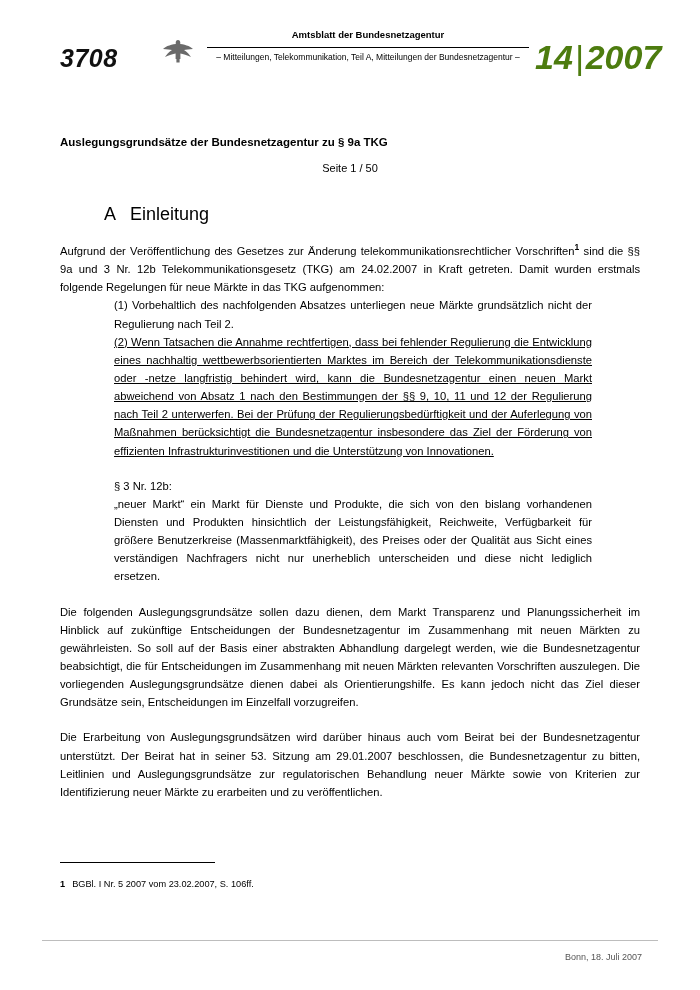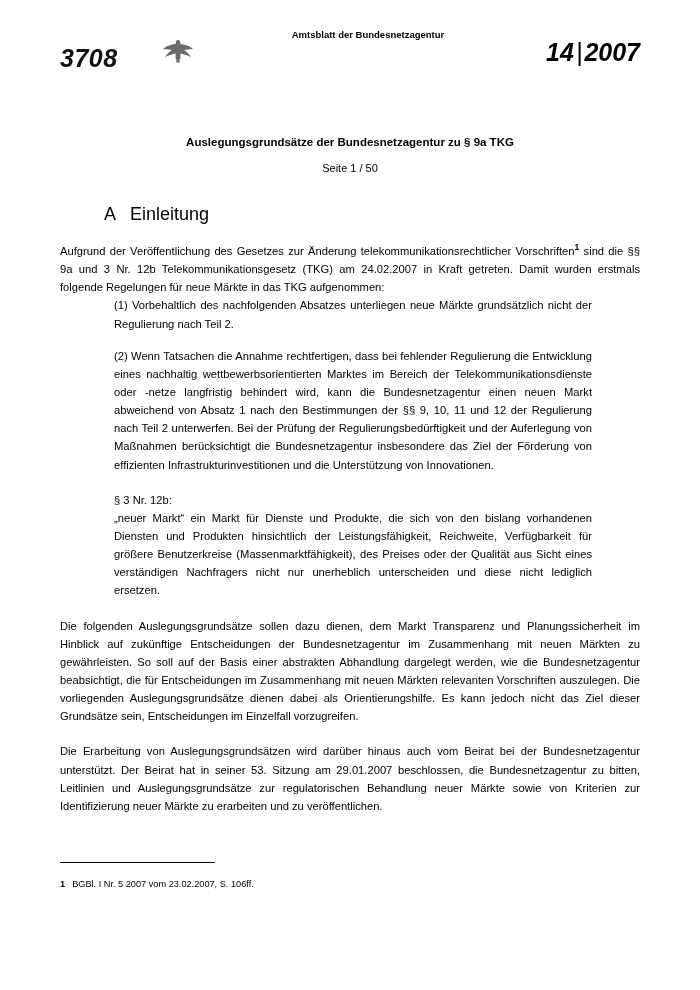--- a/index.html
+++ b/index.html
@@ -65,34 +65,33 @@
   .header-center .line3 {
     font-size: 8.5px;
     margin-top: 5px;
     border-top: 1px solid #000;
     padding-top: 4px;
   }
   .issue-block {
     width: 105px;
     text-align: right;
     padding-top: 10px;
-    font-size: 25px;
+    font-size: 34px;
     font-style: italic;
     font-weight: bold;
-    color: #000000;
+    color: #4d7c0f;
     white-space: nowrap;
   }
   .issue-block .sep {
     font-weight: normal;
     padding: 0 2px;
   }
 
   
   .doc-title {
-    text-align: center;
     font-size: 11.5px;
     font-weight: bold;
     margin-top: 38px;
   }
   .doc-subtitle {
     text-align: center;
     font-size: 11px;
     font-weight: normal;
     margin-top: 14px;
   }
@@ -124,21 +123,21 @@
     line-height: 1.62;
     margin-top: 17px;
   }
   .quote-para {
     font-size: 11.2px;
     line-height: 1.62;
     text-align: justify;
     margin: 0;
   }
   .quote-gap {
-    margin-top: 14px;
+    text-decoration: underline;
   }
   sup {
     font-size: 8.5px;
     font-weight: bold;
     vertical-align: super;
     line-height: 0;
   }
 
   
   .footnote-area {
@@ -194,20 +193,21 @@
         <g fill="#6a6a6a">
           <ellipse cx="17" cy="11" rx="2.3" ry="2.9"></ellipse>
           <path d="M17 12 C11 12, 5 14, 2 17 C6 17.4, 9 17.6, 11 18 C8 20, 5.5 22.5, 4 25 C8 23.5, 12 22.2, 14.6 21.6 L14.6 27 L19.4 27 L19.4 21.6 C22 22.2, 26 23.5, 30 25 C28.5 22.5, 26 20, 23 18 C25 17.6, 28 17.4, 32 17 C29 14, 23 12, 17 12 Z"></path>
           <path d="M15.4 27 L18.6 27 L18.6 30.5 L15.4 30.5 Z"></path>
         </g>
       </svg>
     </div>
 
     <div class="header-center">
       <div class="line1">Amtsblatt der Bundesnetzagentur</div>
+      <div class="line3">– Mitteilungen, Telekommunikation, Teil A, Mitteilungen der Bundesnetzagentur –</div>
     </div>
 
     <div class="issue-block">
       <span>14</span><span class="sep">|</span><span>2007</span>
     </div>
   </div>
 
   <div class="doc-title">Auslegungsgrundsätze der Bundesnetzagentur zu § 9a TKG</div>
   <div class="doc-subtitle">Seite 1 / 50</div>
 
@@ -230,14 +230,18 @@
   <p class="body">Die folgenden Auslegungsgrundsätze sollen dazu dienen, dem Markt Transparenz und Planungssicherheit im Hinblick auf zukünftige Entscheidungen der Bundesnetzagentur im Zusammenhang mit neuen Märkten zu gewährleisten. So soll auf der Basis einer abstrakten Abhandlung dargelegt werden, wie die Bundesnetzagentur beabsichtigt, die für Entscheidungen im Zusammenhang mit neuen Märkten relevanten Vorschriften auszulegen. Die vorliegenden Auslegungsgrundsätze dienen dabei als Orientierungshilfe. Es kann jedoch nicht das Ziel dieser Grundsätze sein, Entscheidungen im Einzelfall vorzugreifen.</p>
   <p class="body">Die Erarbeitung von Auslegungsgrundsätzen wird darüber hinaus auch vom Beirat bei der Bundesnetzagentur unterstützt. Der Beirat hat in seiner 53. Sitzung am 29.01.2007 beschlossen, die Bundesnetzagentur zu bitten, Leitlinien und Auslegungsgrundsätze zur regulatorischen Behandlung neuer Märkte sowie von Kriterien zur Identifizierung neuer Märkte zu erarbeiten und zu veröffentlichen.</p>
 
   <div class="footnote-area">
     <div class="footnote-rule"></div>
     <div class="footnote-text">
       <span class="fn-num">1</span><span>BGBl. I Nr. 5 2007 vom 23.02.2007, S. 106ff.</span>
     </div>
   </div>
 
+  <div class="footer-area">
+    <div class="footer-rule"></div>
+    <div class="footer-text">Bonn, 18. Juli 2007</div>
+  </div>
 
 </div>
 
 </body></html>

